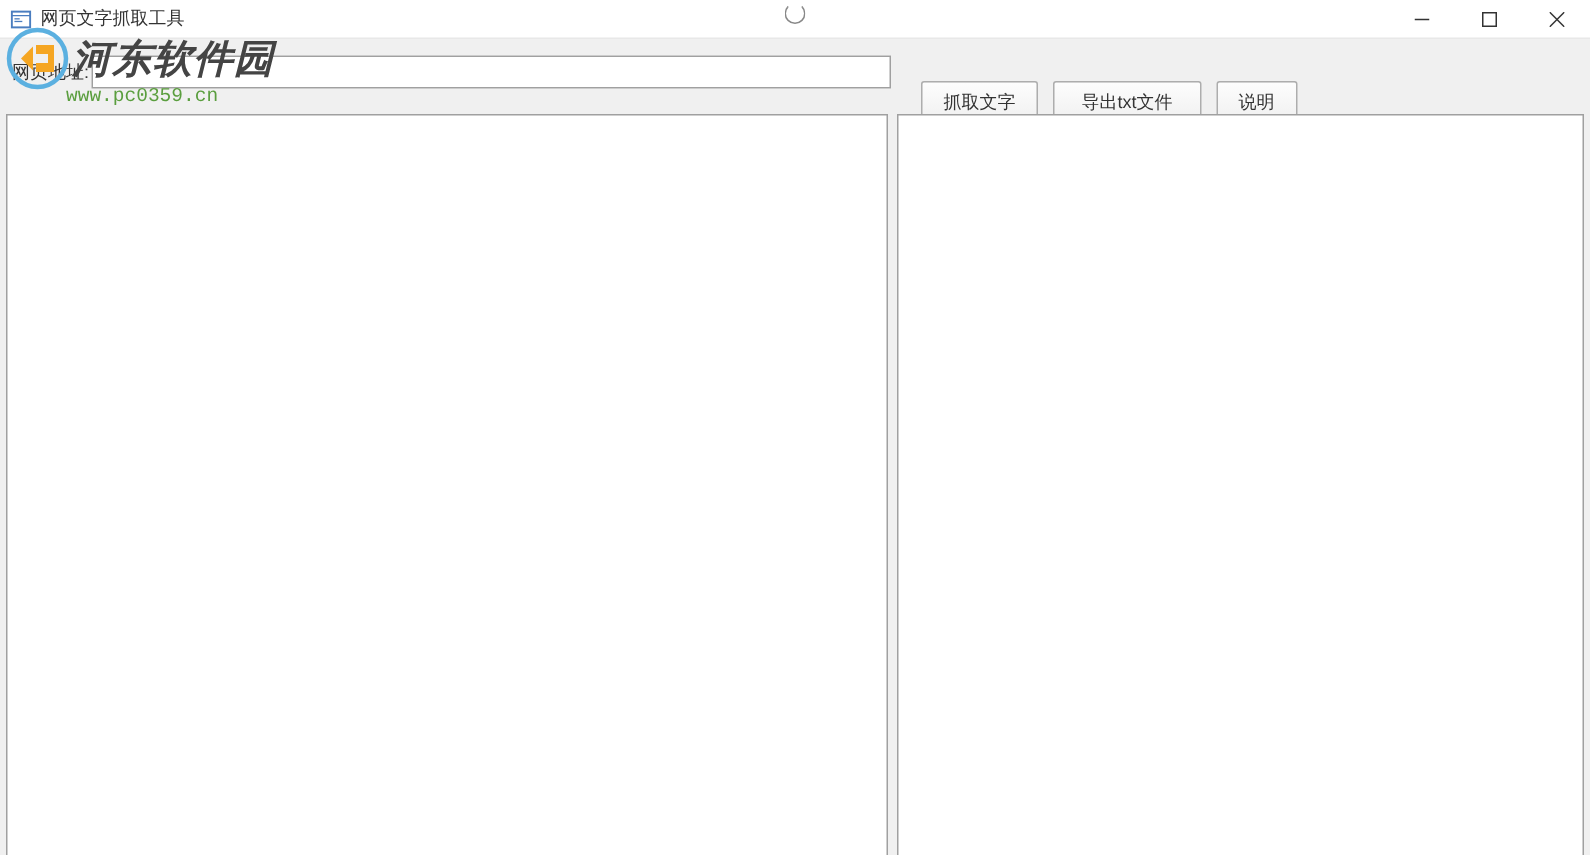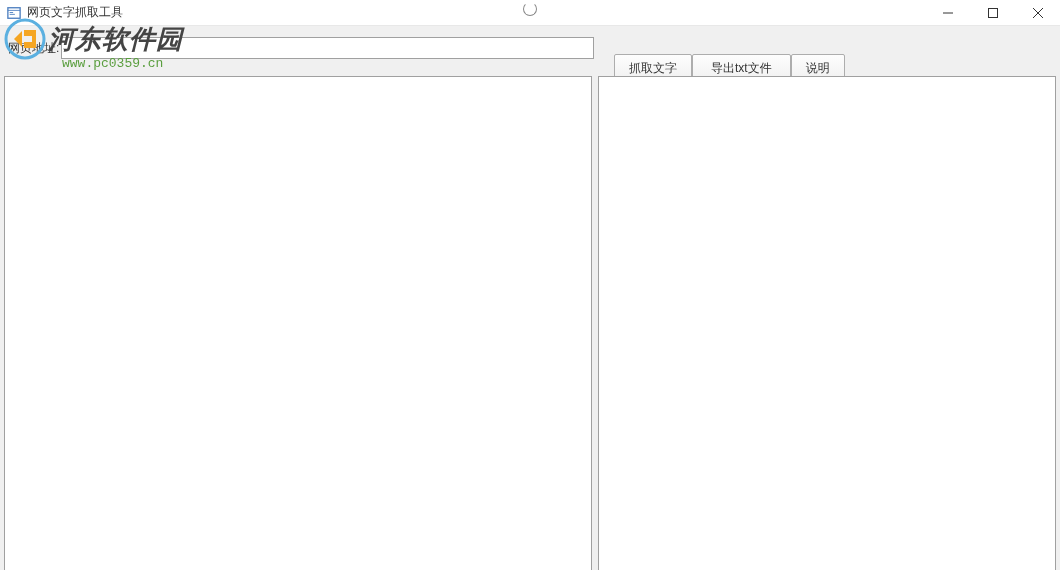--- a/index.html
+++ b/index.html
@@ -111,20 +111,21 @@
       height: 22px;
       border: 1px solid #a0a0a0;
       background: #fff;
       padding: 0 4px;
       font-size: 12px;
       outline: none;
     }
     
     .button-section {
       display: flex;
+      gap: 10px;
       flex: 1;
       padding-left: 10px;
       margin-top: 40px;
     }
     
     .action-btn {
       height: 28px;
       padding: 0 14px;
       background: linear-gradient(to bottom, #fdfdfd, #f0f0f0);
       border: 1px solid #adadad;
@@ -187,21 +188,21 @@
       font-size: 26px;
       font-weight: bold;
       color: #444444;
       font-style: italic;
       letter-spacing: 1px;
     }
     
     .wm-url {
       font-size: 13px;
       color: #5a9e3e;
-      margin-left: 58px;
+      margin-left: 40px;
       margin-top: -4px;
       font-weight: 500;
     }
   </style>
 </head>
 <body>
 
 <div class="titlebar">
   <div class="titlebar-left">
     <span class="app-icon">

